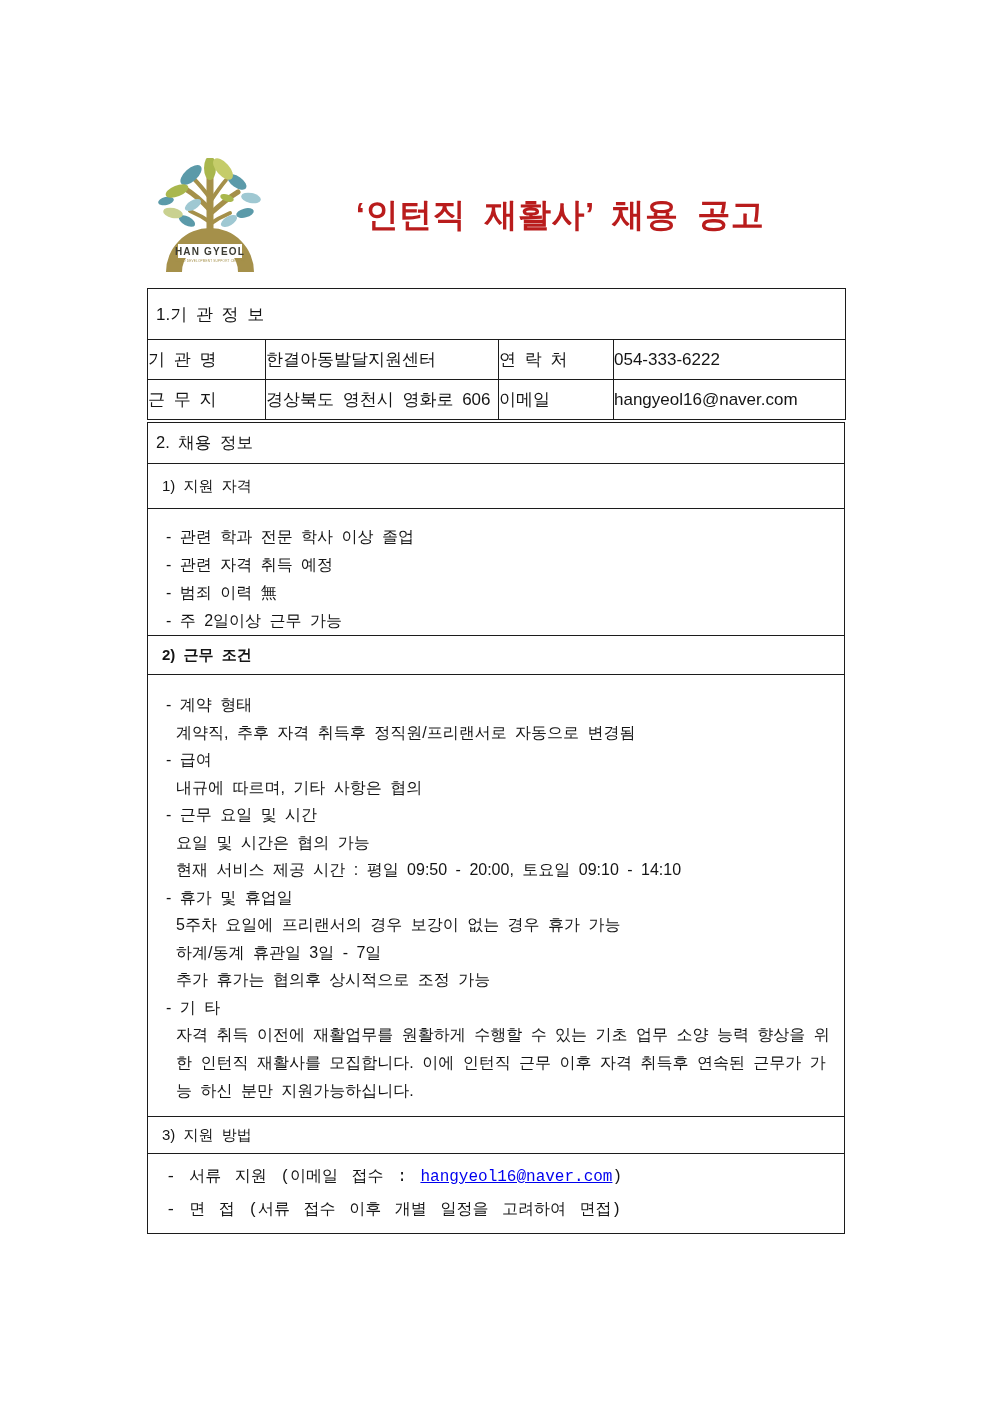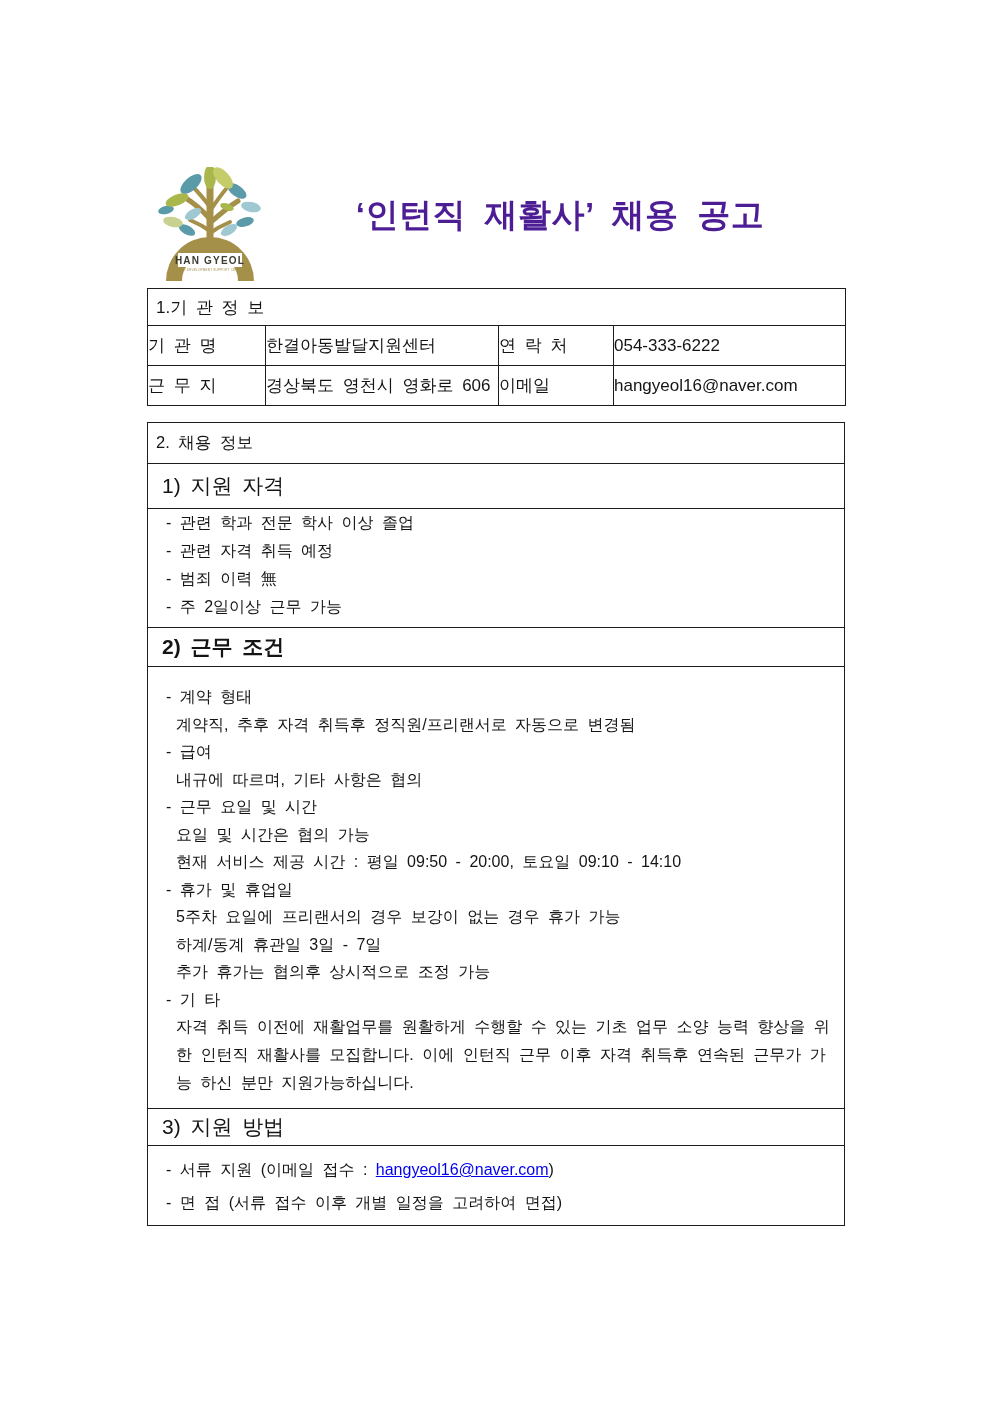--- a/index.html
+++ b/index.html
@@ -13,72 +13,72 @@
     width: 992px;
     height: 1403px;
     background: #ffffff;
     overflow: hidden;
   }
 
   
   .logo {
     position: absolute;
     left: 157px;
-    top: 167px;
+    top: 158px;
     width: 106px;
     height: 114px;
   }
   .logo svg { width: 100%; height: 100%; display: block; }
 
   
   .title {
     position: absolute;
     left: 330px;
     top: 193px;
     width: 460px;
     text-align: center;
     font-size: 33px;
     font-weight: 700;
-    color: #4c1d95;
+    color: #b91c1c;
     letter-spacing: 0.5px;
     word-spacing: 9px;
     white-space: nowrap;
   }
 
   
   table.tbl {
     position: absolute;
     left: 147px;
     width: 698px;
     border-collapse: collapse;
     table-layout: fixed;
     color: #141414;
   }
   .tbl td { border: 1.6px solid #1c1c1c; word-spacing: 4px; }
 
   .t1 { top: 288px; font-size: 17px; }
-  .t1 tr.r-thdr { height: 37px; }
+  .t1 tr.r-thdr { height: 51px; }
   .t1 tr.r-row  { height: 40px; }
   .t1 td.hdr { padding-left: 8px; text-align: left; }
   .t1 td.lbl, .t1 td.val { text-align: left; }
 
   .t2 { top: 422px; font-size: 16px; }
   .t2 tr.r-hdr  { height: 41px; }
   .t2 tr.r-sec1 { height: 45px; }
   .t2 tr.r-qual { height: 119px; }
   .t2 tr.r-sec2 { height: 39px; font-weight: bold; }
   .t2 tr.r-cond { height: 442px; margin-top: 13px; }
   .t2 tr.r-sec3 { height: 37px; margin-top: 44px; }
   .t2 tr.r-meth { height: 80px; }
   .t2 td.hdr { padding-left: 8px; font-size: 16.5px; }
-  .t2 td.sec { padding-left: 14px; font-size: 21px; }
+  .t2 td.sec { padding-left: 14px; font-size: 15px; }
   .t2 td.content { vertical-align: top; padding-right: 4px; }
-  td.content.qual { padding-top: 0; }
+  td.content.qual { padding-top: 14px; }
   td.content.cond { padding-top: 16px; }
-  td.content.meth { padding-top: 7px; }
+  td.content.meth { padding-top: 7px; font-family: Liberation Mono, monospace; }
 
   .line { padding-left: 28px; line-height: 27.5px; }
   .line.bullet { padding-left: 18px; }
   .qual .line { line-height: 28px; }
   .meth .line { line-height: 33px; }
   .line.para { line-height: 28px; }
 
   .email-link {
     color: #0000ee;
     text-decoration: underline;

